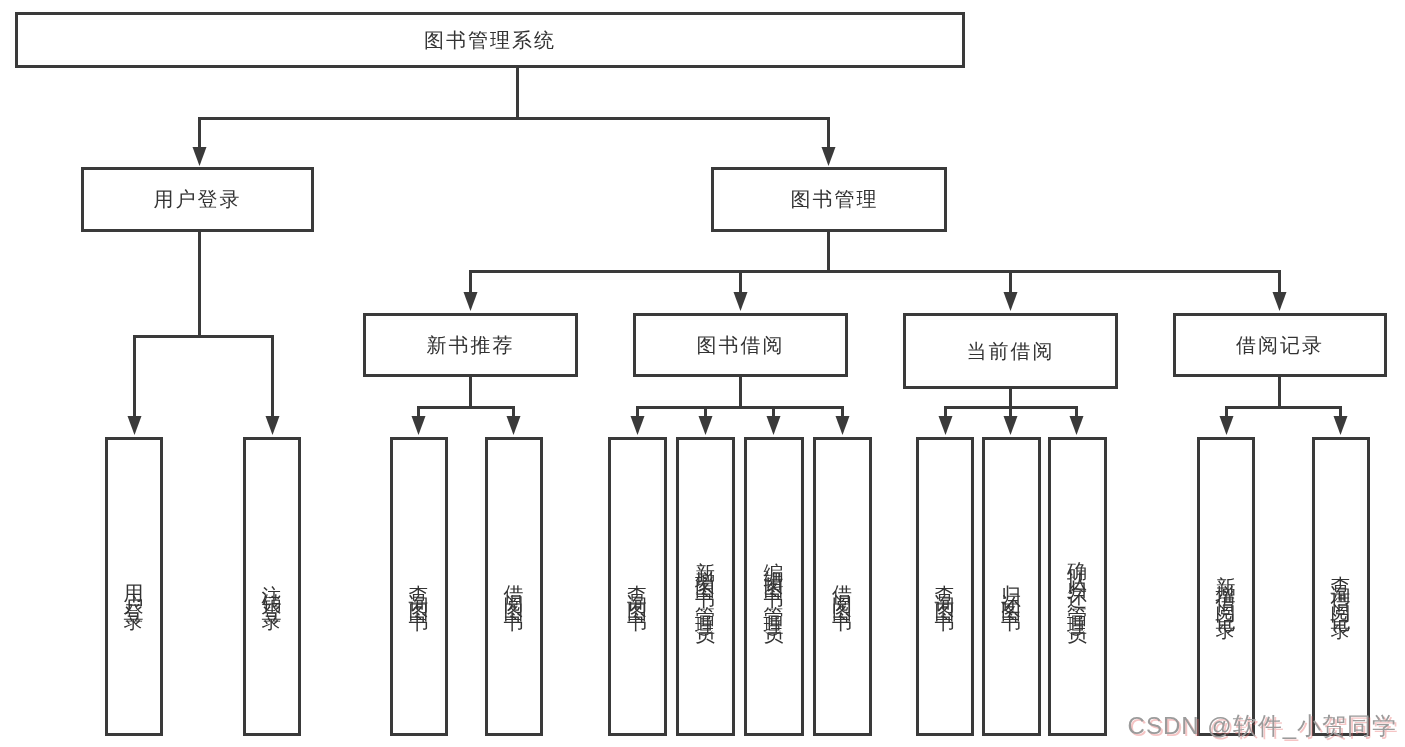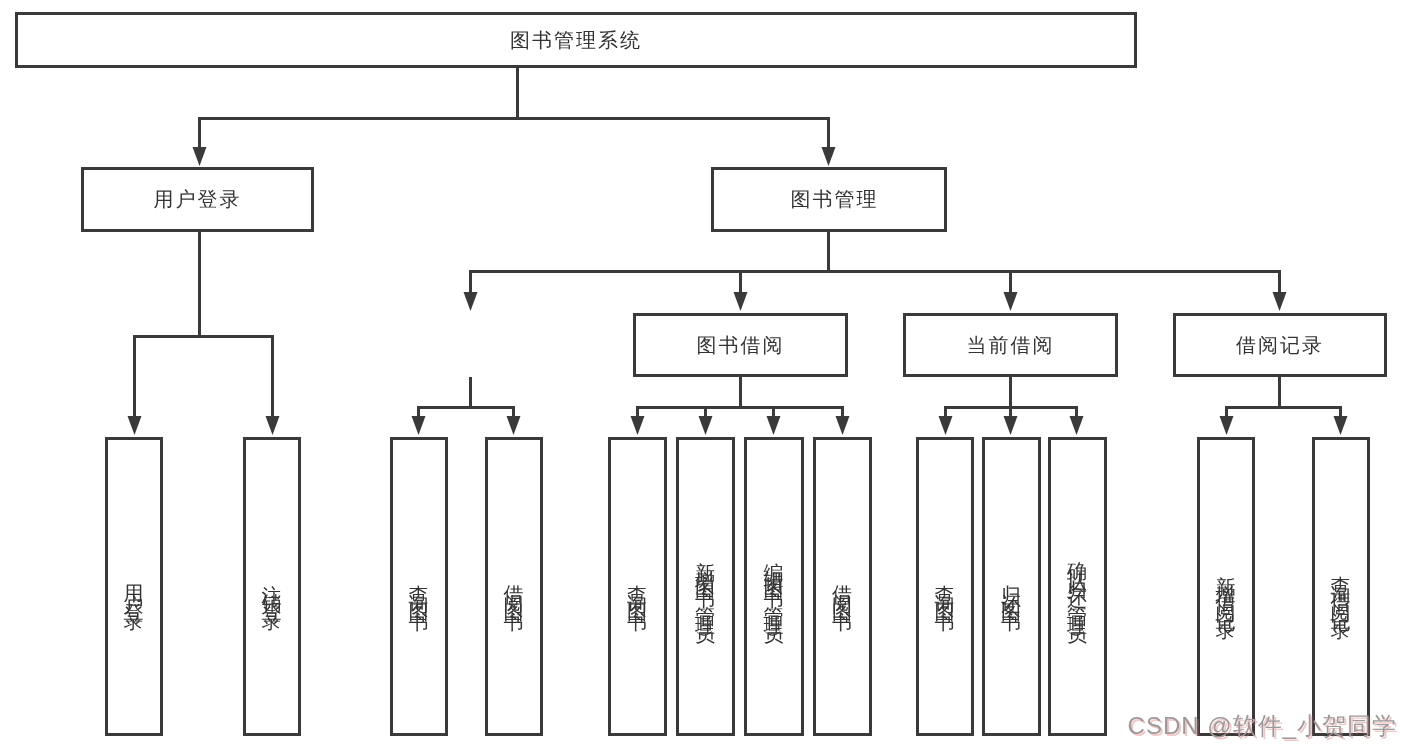--- a/index.html
+++ b/index.html
@@ -62,27 +62,28 @@
       <polygon points="766.5,416 780.5,416 773.5,435"></polygon>
       <polygon points="835.5,416 849.5,416 842.5,435"></polygon>
       <polygon points="938.5,416 952.5,416 945.5,435"></polygon>
       <polygon points="1003.5,416 1017.5,416 1010.5,435"></polygon>
       <polygon points="1069.5,416 1083.5,416 1076.5,435"></polygon>
       <polygon points="1219.5,416 1233.5,416 1226.5,435"></polygon>
       <polygon points="1333.5,416 1347.5,416 1340.5,435"></polygon>
     </g>
   </svg>
 
-  <div class="node hbox" style="left:15px;top:12px;width:1122px;height:56px;">图书管理系统</div>
+  <div class="node hbox" style="left:15px;top:12px;width:950px;height:56px;">图书管理系统</div>
 
   <div class="node hbox" style="left:81px;top:167px;width:233px;height:65px;">用户登录</div>
   <div class="node hbox" style="left:711px;top:167px;width:236px;height:65px;padding-left:11px;">图书管理</div>
 
+  <div class="node hbox" style="left:363px;top:313px;width:215px;height:64px;">新书推荐</div>
   <div class="node hbox" style="left:633px;top:313px;width:215px;height:64px;">图书借阅</div>
-  <div class="node hbox" style="left:903px;top:313px;width:215px;height:64px;">当前借阅</div>
+  <div class="node hbox" style="left:903px;top:313px;width:215px;height:76px;">当前借阅</div>
   <div class="node hbox" style="left:1173px;top:313px;width:214px;height:64px;font-family:Liberation Serif, serif;">借阅记录</div>
 
   <div class="node vbox" style="left:105px;top:437px;width:58px;height:299px;">用户登录</div>
   <div class="node vbox" style="left:243px;top:437px;width:58px;height:299px;">注销登录</div>
 
   <div class="node vbox" style="left:390px;top:437px;width:58px;height:299px;">查询图书</div>
   <div class="node vbox" style="left:485px;top:437px;width:58px;height:299px;">借阅图书</div>
 
   <div class="node vbox" style="left:608px;top:437px;width:59px;height:299px;">查询图书</div>
   <div class="node vbox" style="left:676px;top:437px;width:59px;height:299px;">新增图书（管理员）</div>

